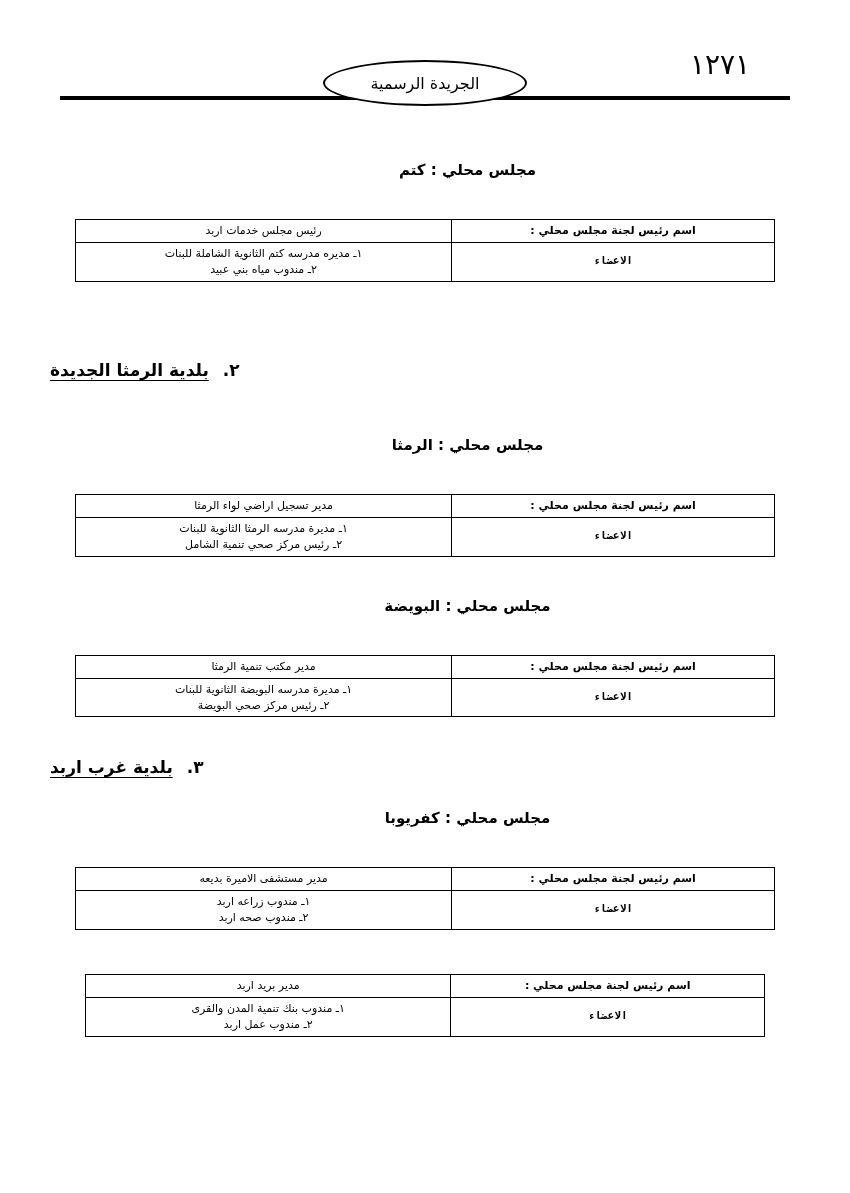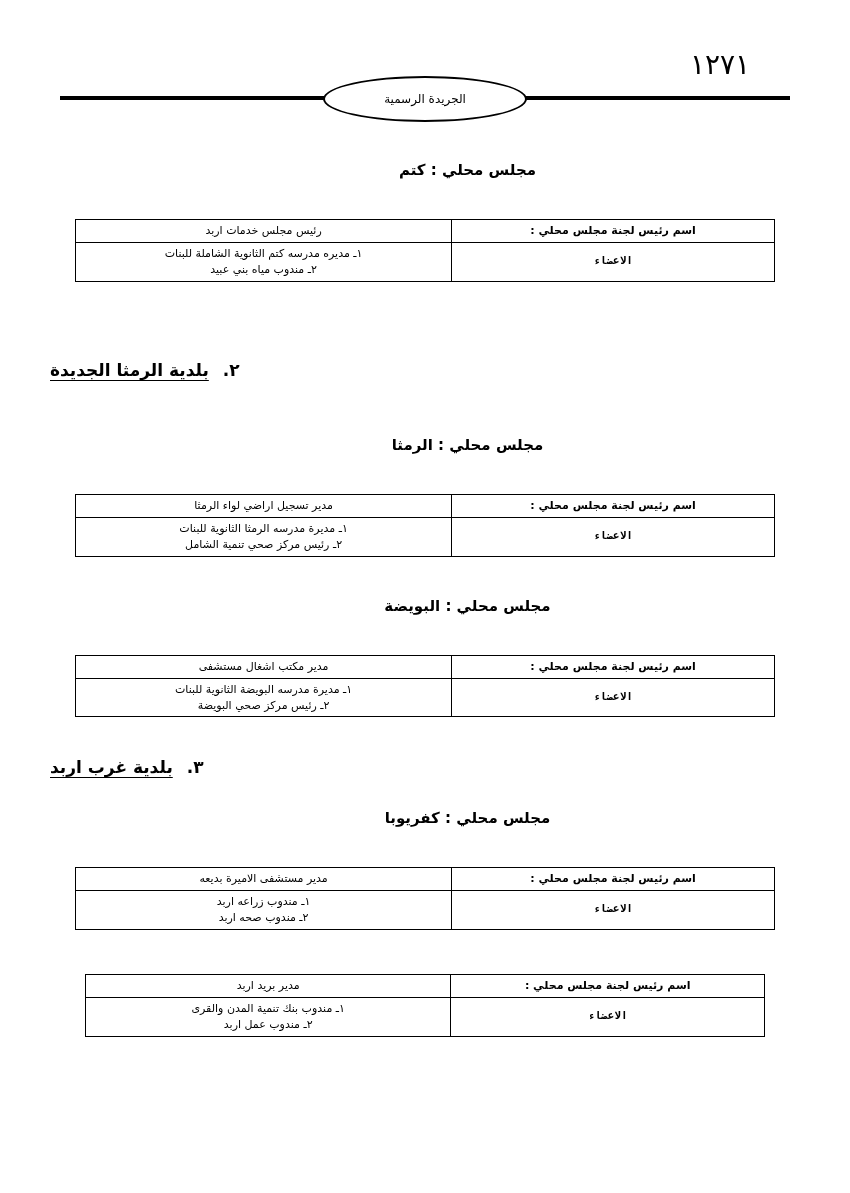--- a/index.html
+++ b/index.html
@@ -40,32 +40,32 @@
   .header-rule {
     position: absolute;
     top: 96px;
     right: 10px;
     left: 10px;
     height: 4px;
     background: #000;
   }
   .header-badge {
     position: absolute;
-    top: 76px;
+    top: 60px;
     left: 50%;
     transform: translateX(-50%);
     width: 200px;
     height: 42px;
     border: 2px solid #000;
     border-radius: 50% / 50%;
     background: #fff;
     display: flex;
     align-items: center;
     justify-content: center;
-    font-size: 12px;
+    font-size: 16px;
   }
 
   
   .content {
     position: relative;
     padding: 0 0 0 0;
   }
 
   .council-line {
     text-align: center;
@@ -204,21 +204,21 @@
     <div class="sp-24"></div>
 
     <div class="council-line">مجلس محلي : البويضة</div>
 
     <div class="sp-24"></div>
 
     <table class="cmt">
       <tbody>
           <tr>
         <td class="label-cell">اسم رئيس لجنة مجلس محلي  :</td>
-        <td class="value-cell">مدير مكتب اشغال مستشفى</td>
+        <td class="value-cell">مدير مكتب تنمية الرمثا</td>
       </tr>
       <tr>
         <td class="members-label">الاعضاء</td>
         <td class="members-list">
           <span class="m">١ـ  مديرة مدرسه البويضة الثانوية للبنات</span>
           <span class="m">٢ـ  رئيس مركز صحي البويضة</span>
         </td>
       </tr>
     </tbody>
       </table>

